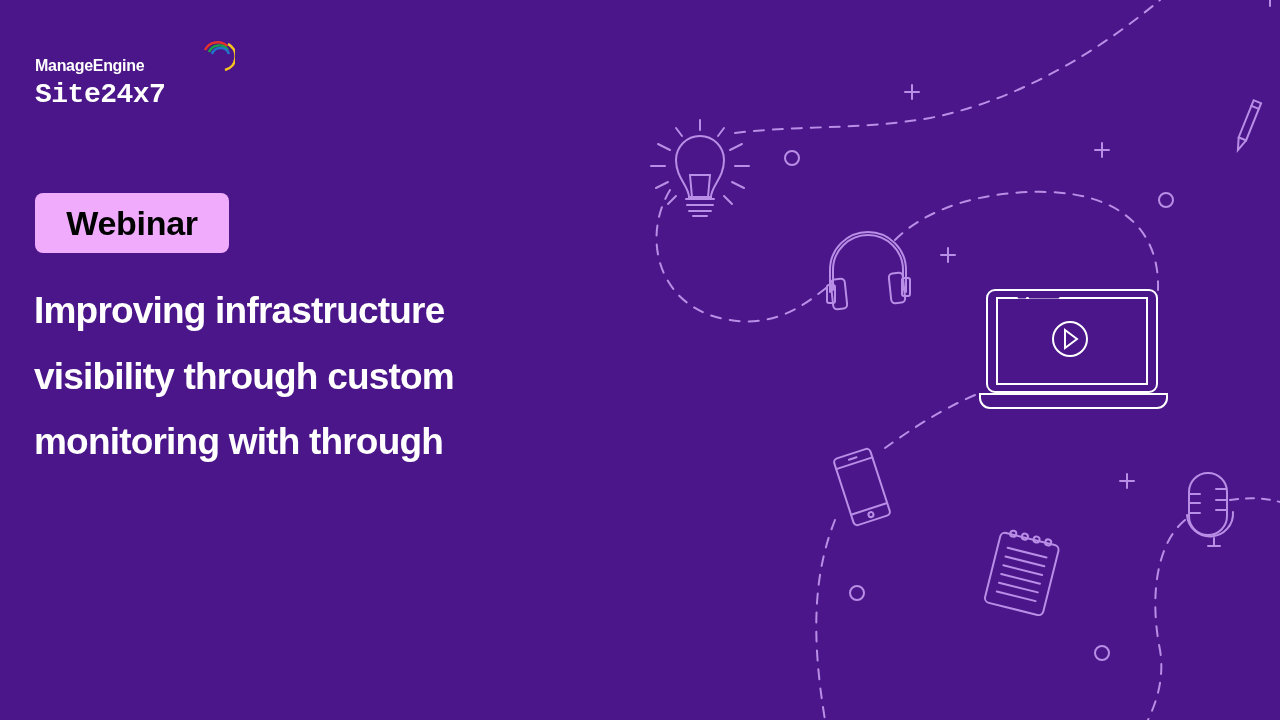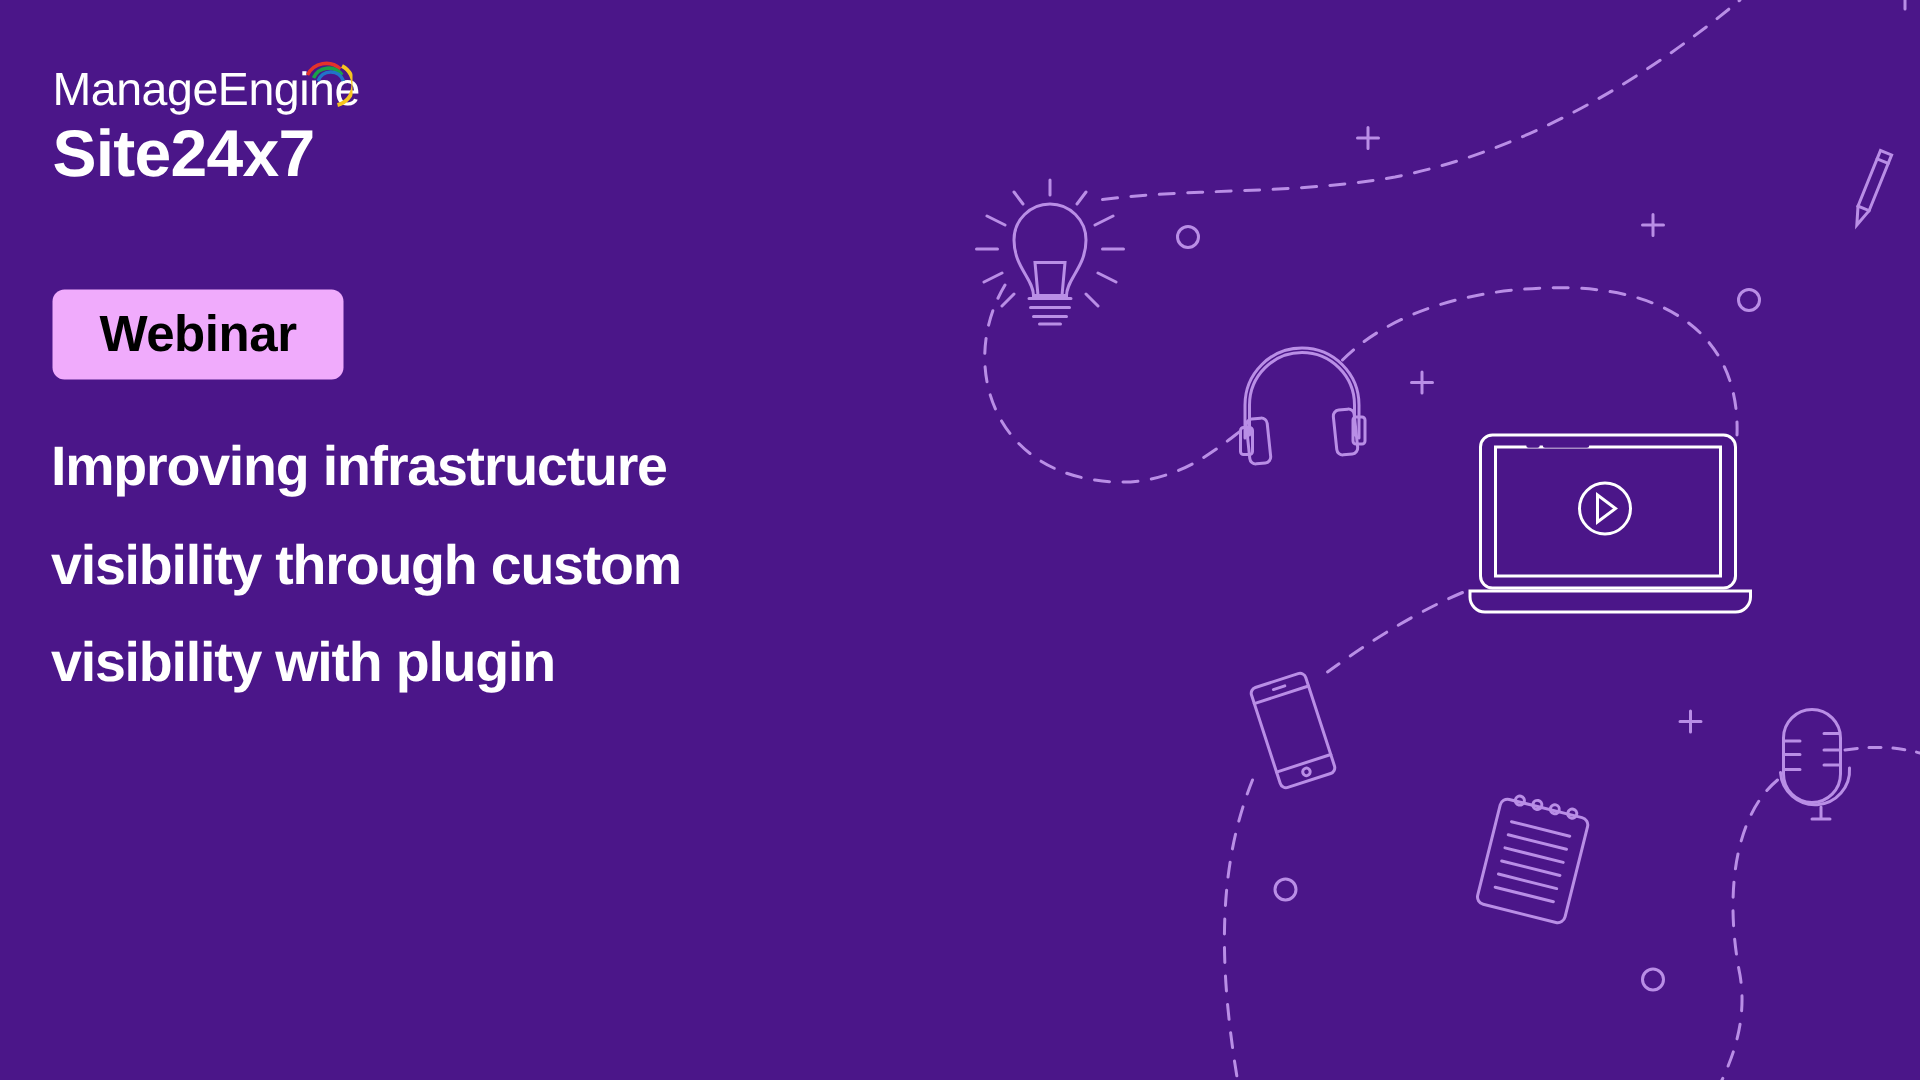--- a/index.html
+++ b/index.html
@@ -3,22 +3,22 @@
   <meta charset="utf-8">
   <style>
     html, body { margin: 0; padding: 0; }
     body {
       width: 1280px; height: 720px; overflow: hidden;
       background: #4b1689;
       font-family: "Liberation Sans", "DejaVu Sans", sans-serif;
       position: relative;
     }
     .brand { position: absolute; left: 35px; top: 44px; color: #fff; }
-    .brand-company { font-size: 31px; font-weight: 400; letter-spacing: -0.3px; line-height: 1; display: inline-block; }
-    .brand-product { font-size: 44px; font-weight: 700; line-height: 1; margin-top: 6px; letter-spacing: -0.5px; }
+    .brand-company { font-size: 16px; font-weight: 700; letter-spacing: -0.3px; line-height: 1; display: inline-block; margin-top: 14px; }
+    .brand-product { font-size: 28px; font-weight: 700; line-height: 1; margin-top: 6px; letter-spacing: -0.5px; font-family: Liberation Mono, monospace; }
     .brand-swirl { position: absolute; left: 166px; top: -4px; }
     .badge {
       position: absolute; left: 35px; top: 193px;
       width: 194px; height: 60px; border-radius: 8px;
       background: #f0abfc; color: #000;
       display: flex; align-items: center; justify-content: center;
       font-size: 34px; font-weight: 700; letter-spacing: -0.3px;
     }
     .title {
       position: absolute; left: 34px; top: 278px; width: 620px;
@@ -39,21 +39,21 @@
     <path d="M27 4 A14 14 0 0 1 24 30" fill="none" stroke="#f7c51e" stroke-width="2.6"></path>
   </svg>
   <div class="brand-product">Site24x7</div>
 </div>
 
 <div class="badge">Webinar</div>
 
 <h1 class="title">
   <div>Improving infrastructure</div>
   <div>visibility through custom</div>
-  <div>visibility with plugin</div>
+  <div>monitoring with through</div>
 </h1>
 
 <svg class="deco" width="1280" height="720" viewBox="0 0 1280 720">
   <g fill="none" stroke="#b98ee6" stroke-width="2" stroke-linecap="round">
 
     <path d="M735 133 C 800 125, 860 130, 930 118 C 1020 100, 1100 50, 1160 0" stroke-dasharray="10 9"></path>
     <path d="M670 190 C 640 240, 660 310, 730 320 C 780 328, 810 300, 830 285" stroke-dasharray="10 9"></path>
     <path d="M895 240 C 930 205, 990 190, 1050 192 C 1120 195, 1160 230, 1158 290" stroke-dasharray="10 9"></path>
     <path d="M975 395 C 940 410, 910 430, 885 448" stroke-dasharray="10 9"></path>
     <path d="M835 520 C 815 570, 810 630, 825 720" stroke-dasharray="10 9"></path>

